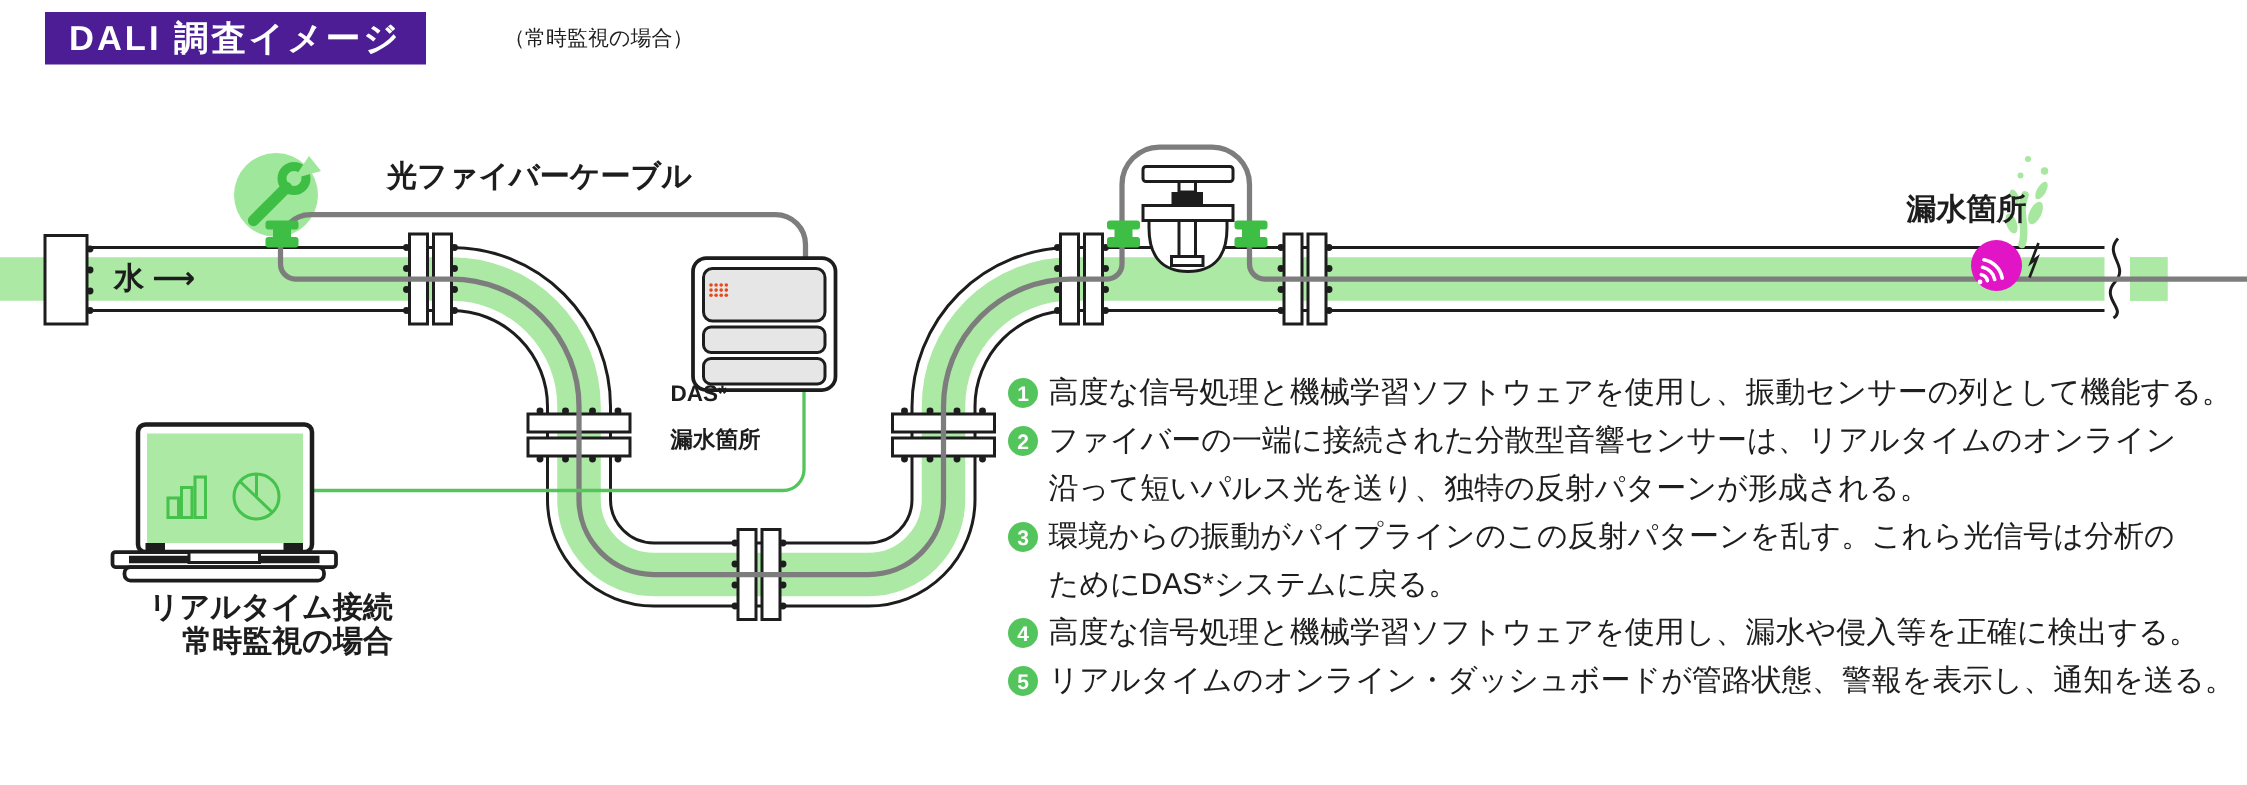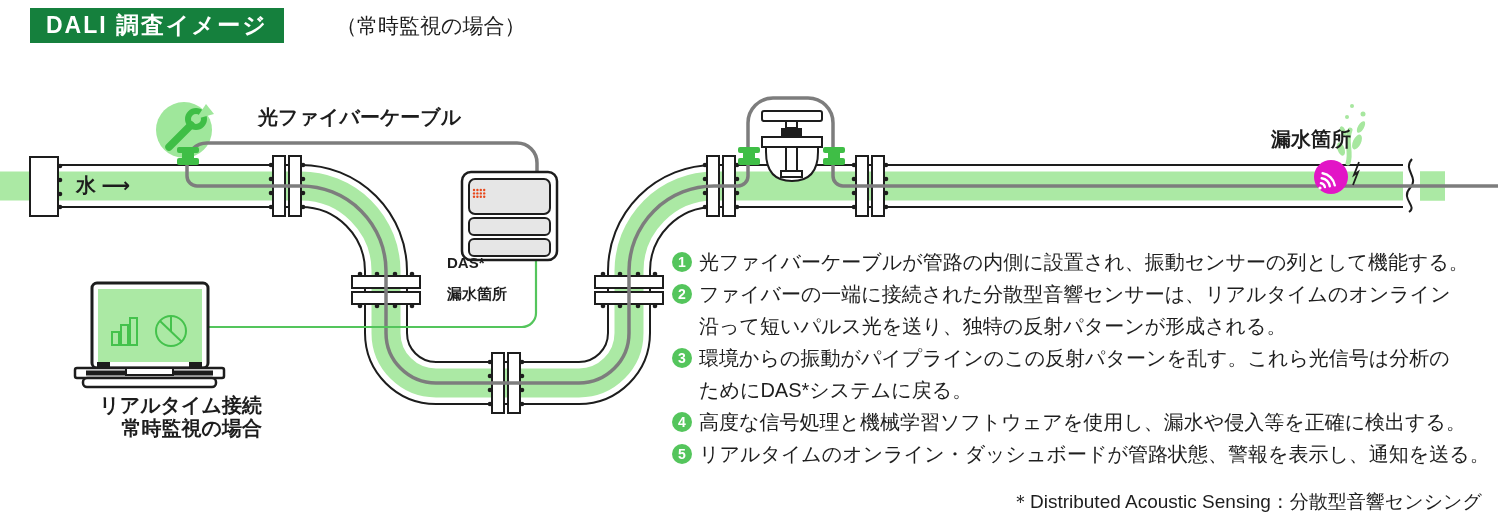--- a/index.html
+++ b/index.html
@@ -1,22 +1,22 @@
 <!DOCTYPE html>
 <html><head>
 <meta charset="utf-8">
 <style>
   html,body{margin:0;padding:0;background:#ffffff;}
   #stage{position:relative;width:1498px;height:523px;background:#fff;overflow:hidden;
          font-family:"Liberation Sans","DejaVu Sans",sans-serif;color:#1d1d1d;}
   #stage svg{position:absolute;left:0;top:0;}
   .abs{position:absolute;white-space:nowrap;}
-  .hdr-box{left:30px;top:8px;height:35px;line-height:35px;background:#15803d;color:#fff;
+  .hdr-box{left:30px;top:8px;height:35px;line-height:35px;background:#4c1d95;color:#fff;
            font-size:23px;font-weight:bold;letter-spacing:2px;padding:0 16px;}
-  .hdr-sub{left:336px;top:8px;height:35px;line-height:35px;font-size:21px;color:#1d1d1d;}
+  .hdr-sub{left:336px;top:8px;height:35px;line-height:35px;font-size:14px;color:#1d1d1d;}
   .lbl{font-size:20px;color:#1d1d1d;font-weight:bold;}
   .water-lbl{left:76px;top:172px;}
   .fiber-lbl{left:258px;top:104px;}
   .das-lbl{left:447px;top:247px;font-size:15px;line-height:31px;}
   .das-lbl span{display:block;}
   .laptop-lbl{left:38px;top:394px;width:224px;text-align:right;line-height:23px;}
   .laptop-lbl span{display:block;}
   .leak-lbl{left:1271px;top:126px;}
   .notes{left:672px;top:246px;width:826px;}
   .note{display:flex;align-items:flex-start;}
@@ -271,21 +271,21 @@
     <span>リアルタイム接続</span>
     <span>常時監視の場合</span>
   </div>
 
   <div class="abs lbl leak-lbl">漏水箇所</div>
 
   <div class="abs notes">
     <div class="note">
       <span class="nnum">1</span>
       <span class="ntext">
-          <span class="nline">光ファイバーケーブルが管路の内側に設置され、振動センサーの列として機能する。</span>
+          <span class="nline">高度な信号処理と機械学習ソフトウェアを使用し、振動センサーの列として機能する。</span>
         </span>
     </div>
     <div class="note">
       <span class="nnum">2</span>
       <span class="ntext">
         <span class="nline">ファイバーの一端に接続された分散型音響センサーは、リアルタイムのオンライン</span>
         <span class="nline">沿って短いパルス光を送り、独特の反射パターンが形成される。</span>
       </span>
     </div>
     <div class="note">
@@ -302,14 +302,13 @@
         </span>
     </div>
     <div class="note">
       <span class="nnum">5</span>
       <span class="ntext">
           <span class="nline">リアルタイムのオンライン・ダッシュボードが管路状態、警報を表示し、通知を送る。</span>
         </span>
     </div>
   </div>
 
-  <div class="abs footnote">＊Distributed Acoustic Sensing：分散型音響センシング</div>
 </div>
 
 </body></html>

